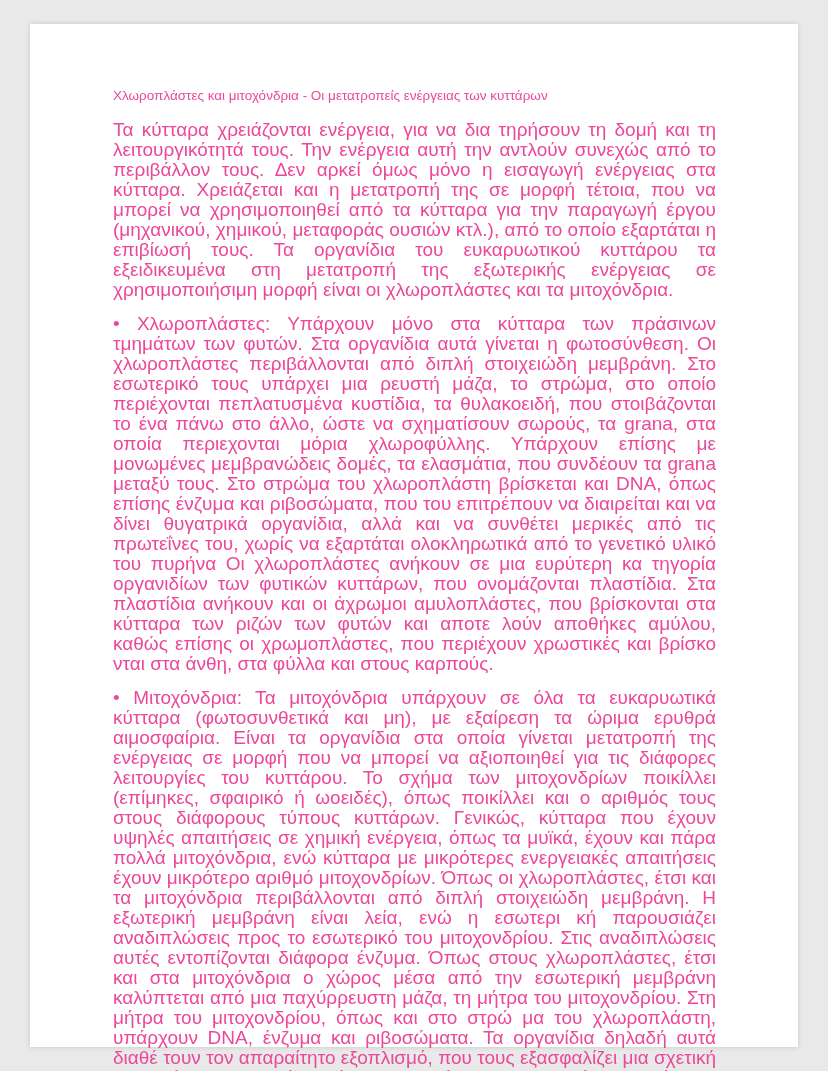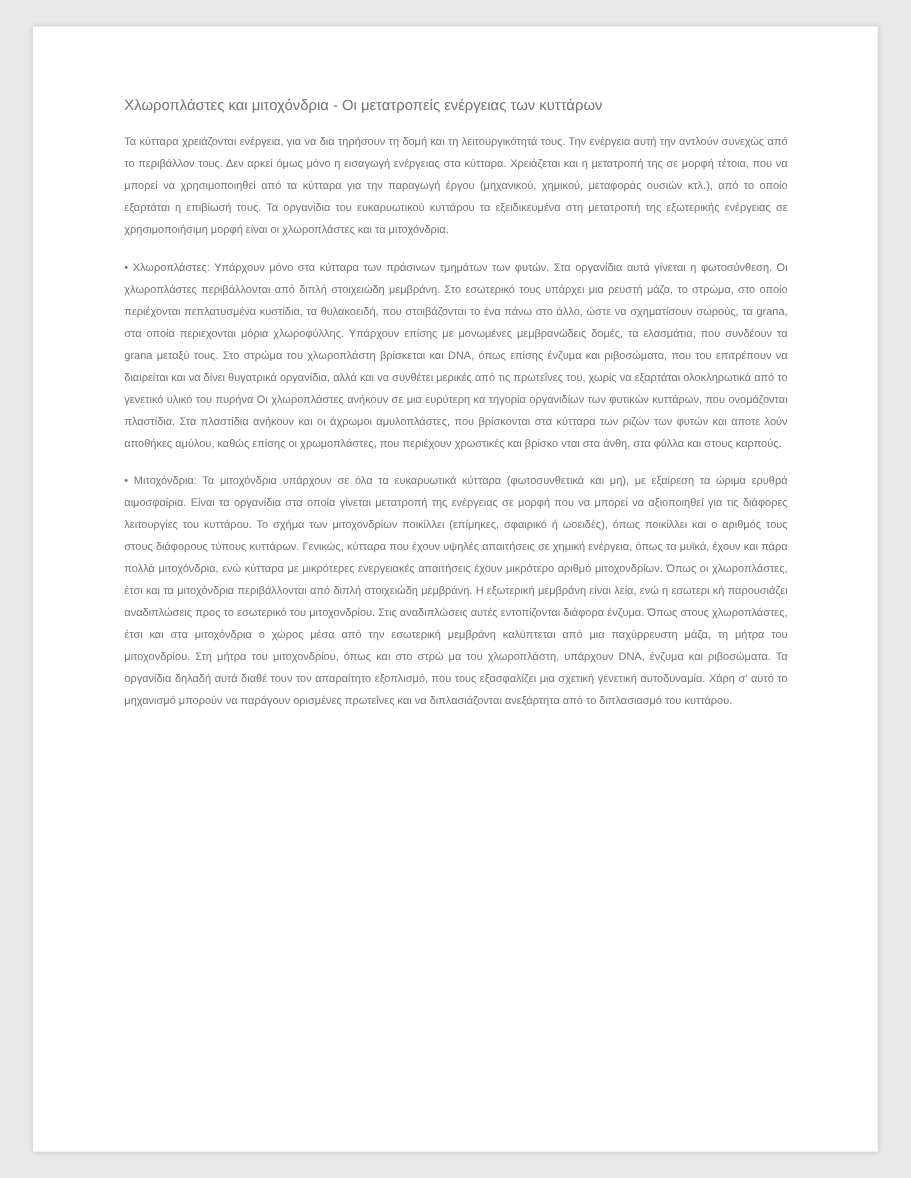--- a/index.html
+++ b/index.html
@@ -20,30 +20,30 @@
   .page {
     position: absolute;
     left: 30px;
     top: 24px;
     width: 768px;
     height: 1023px;
     background: #ffffff;
     box-shadow: 0 0 5px rgba(0,0,0,0.15);
     box-sizing: border-box;
     padding: 62px 82px 60px 83px;
-    color: #737373;
+    color: #ec4899;
   }
   .doc-title {
     font-size: 13.5px;
     font-weight: normal;
     line-height: 20px;
     margin: 0 0 14px 0;
   }
   .doc-paragraph {
-    font-size: 10px;
+    font-size: 19px;
     line-height: 20px;
     margin: 0 0 14px 0;
     text-align: justify;
   }
   .doc-paragraph.short {
     text-align: left;
   }
 </style>
 </head>
 <body>

